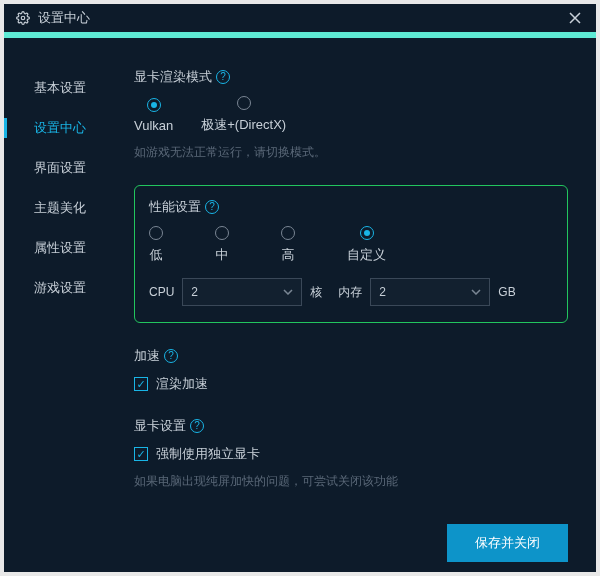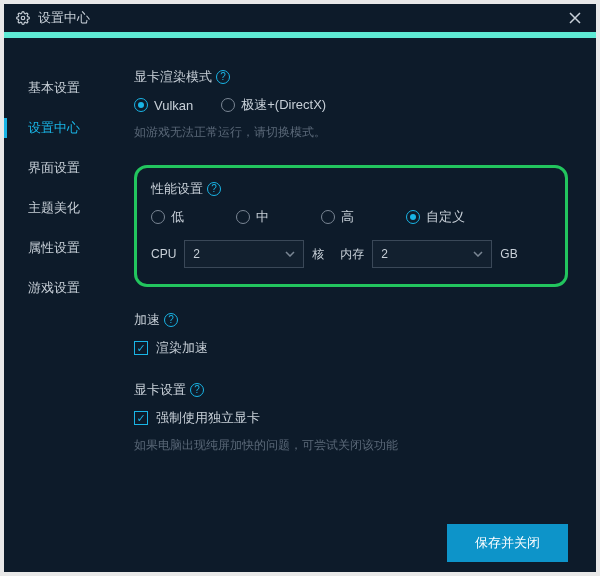--- a/index.html
+++ b/index.html
@@ -20,50 +20,50 @@
     padding: 0 12px; color: #c8d0d8;
     border-bottom: 6px solid #5eead4;
   }
   .titlebar .gear { margin-right: 8px; display:flex; align-items:center;}
   .titlebar .title { flex: 0 0 auto; font-size: 13px; }
   .titlebar .spacer { flex: 1; }
   .titlebar .close { width: 18px; height: 18px; display:flex; align-items:center; justify-content:center; cursor:pointer; color:#c8d0d8;}
   .body { flex:1; display:flex; }
   .sidebar { width: 120px; padding-top: 30px; }
   .nav-item {
-    height: 40px; display:flex; align-items:center; padding-left: 24px;
+    height: 40px; display:flex; align-items:center; padding-left: 30px;
     color: #c8d0d8; font-size: 13px; cursor:pointer; position:relative;
   }
   .nav-item.active { color: #19b5e6; }
   .nav-item.active::before {
     content:""; position:absolute; left:0; top:10px; bottom:10px; width:3px; background:#19b5e6;
   }
   .content { flex:1; padding: 30px 28px 0 10px; color:#c8d0d8; position:relative;}
   .section { margin-bottom: 24px; }
   .section-title { display:flex; align-items:center; gap:4px; margin-bottom:10px; font-size:13px;}
   .help-icon {
     width:14px; height:14px; border:1px solid #19b5e6; border-radius:50%;
     display:inline-flex; align-items:center; justify-content:center;
     font-size:10px; color:#19b5e6; line-height:1;
   }
   .radio-row { display:flex; gap:28px; flex-wrap:wrap; align-items:center;}
   .radio {
-    display:flex; align-items:center; gap:6px; cursor:pointer; color:#c8d0d8;
+    display:flex; align-items:center; gap:6px; cursor:pointer; color:#c8d0d8;flex-direction:column;
   }
   .radio .circle {
     width:14px; height:14px; border:1.5px solid #7a8694; border-radius:50%;
     display:flex; align-items:center; justify-content:center;
   }
   .radio.checked .circle { border-color:#19b5e6; }
   .radio.checked .circle::after {
     content:""; width:6px; height:6px; background:#19b5e6; border-radius:50%;
   }
   .hint { color:#5a6878; font-size:12px; margin-top:10px; }
   .highlight-box {
-    border: 3px solid #22c55e; border-radius:13px;
+    border: 1px solid #22c55e; border-radius:6px;
     padding: 12px 14px 16px 14px;
   }
   .perf-radios { display:flex; gap:0; margin:10px 0 14px 0;}
   .perf-radios .radio { flex:0 0 auto; margin-right: 52px;}
   .perf-radios .radio:last-child { margin-right:0;}
   .perf-row { display:flex; align-items:center; gap:8px; }
   .field-label { font-size:12px; color:#c8d0d8;}
   .select {
     position:relative; width:120px; height:28px; border:1px solid #3a4858;
     background:#12202f; display:flex; align-items:center; padding:0 8px;

